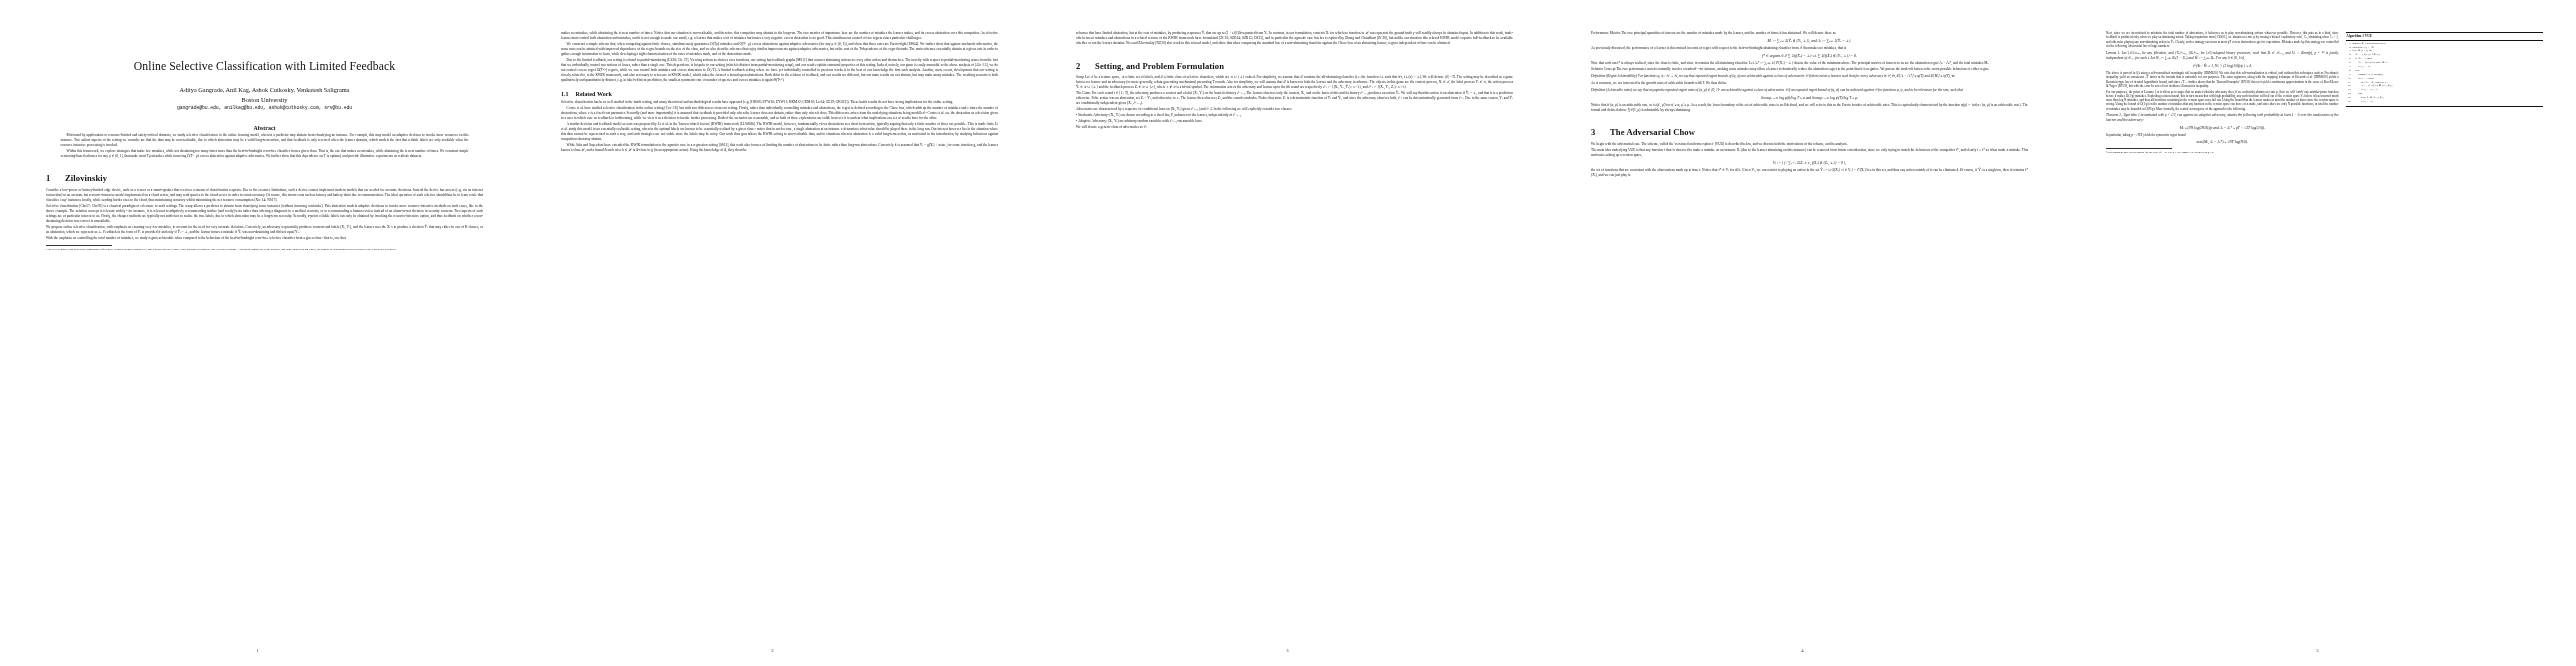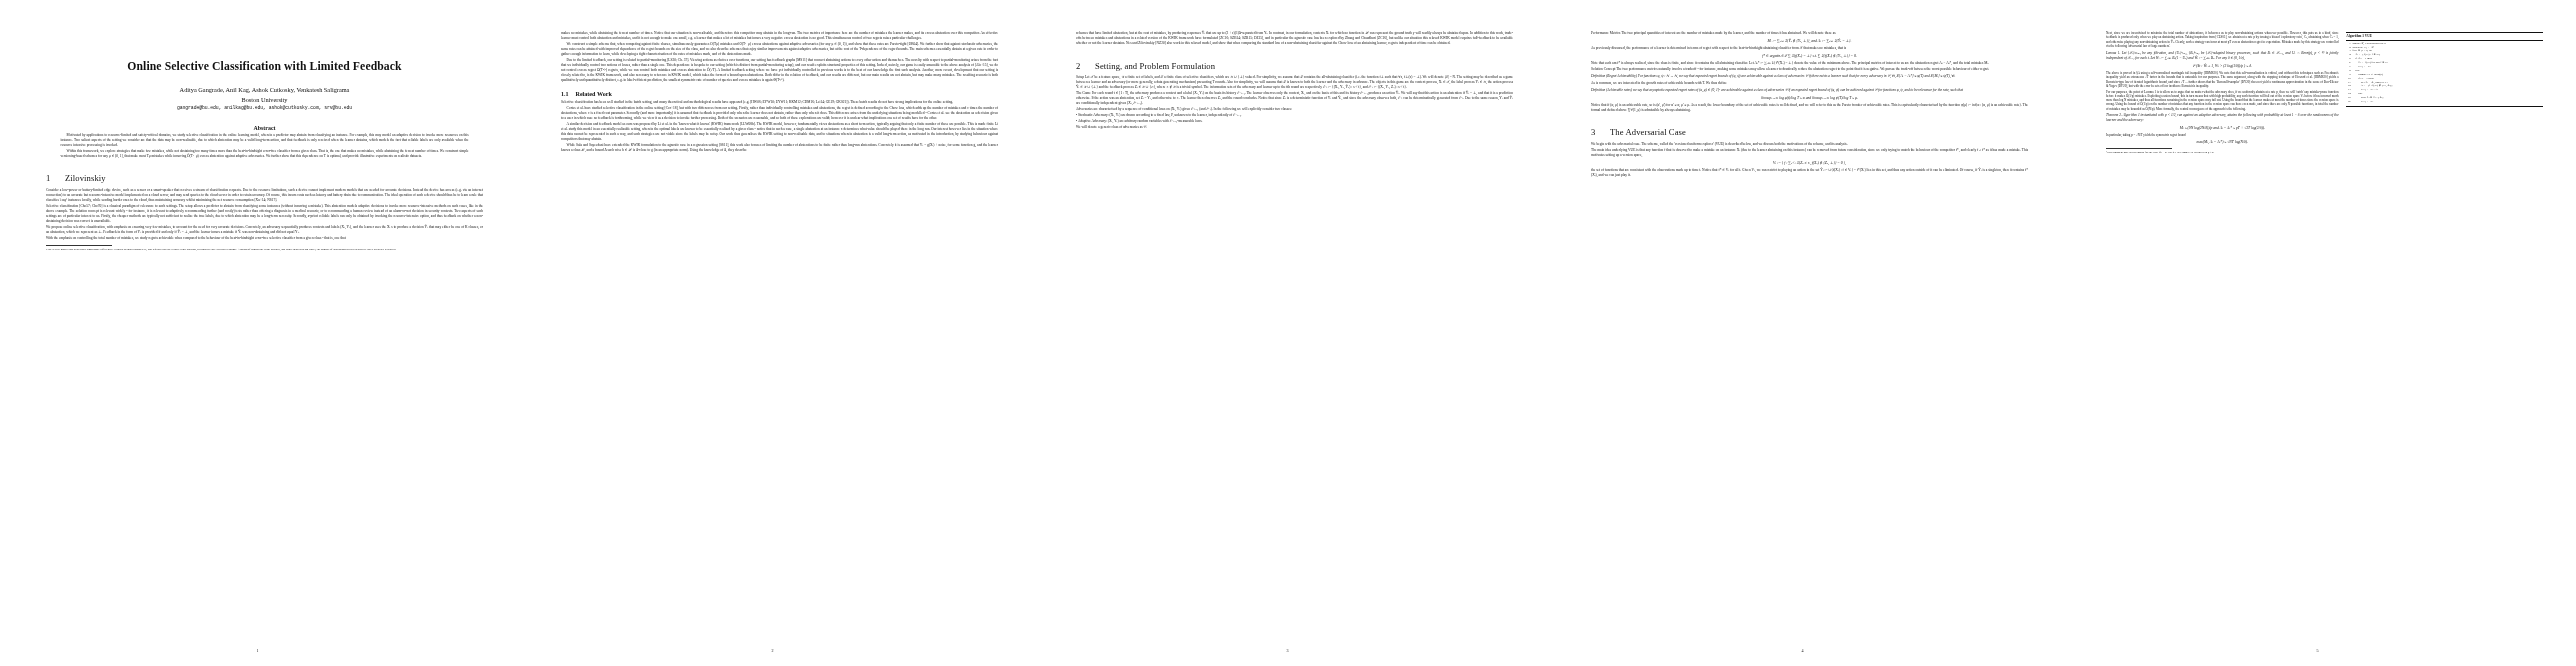--- a/index.html
+++ b/index.html
@@ -20,21 +20,21 @@
   }
   .page-inner{
     position:absolute;
     left:46px;right:32px;top:31px;bottom:29px;
   }
   .title{
     text-align:center;
     font-size:11.7px;
     line-height:1.25;
     margin:29px 0 0 0;
-    font-weight:700;
+    font-weight:400;
     letter-spacing:0.1px;
   }
   .authors{
     text-align:center;
     font-size:6.3px;
     margin-top:11.7px;
     line-height:1.35;
   }
   .affil{text-align:center;font-size:6.3px;margin-top:1.1px;}
   .emails{
@@ -55,21 +55,21 @@
     margin:0 14.5px;
     font-size:3.5px;
     line-height:1.42;
     text-align:justify;
     text-indent:6.1px;
     hyphens:auto;
   }
   .abstract p{margin:0 0 0.6px 0;text-indent:6.1px;}
   h2.sec{
     font-size:8.6px;
-    font-weight:normal;
+    font-weight:bold;
     margin:14.5px 0 4.4px 0;
     letter-spacing:0.1px;
   }
   h2.sec .num{display:inline-block;min-width:19px;}
   h3.sub{
     font-size:6.1px;
     font-weight:bold;
     margin:7.8px 0 2.8px 0;
   }
   h3.sub .num{display:inline-block;min-width:14.5px;}
@@ -204,21 +204,21 @@
       <span class="eq">f* ∈ argminₓ∈ℱ ∑ 𝟙{f(Xₛ) = ⊥}   s.t.   ∑ 𝟙{f(Xₛ) ∉ {Yₛ, ⊥}} = 0.</span>
       <p class="body">Note that each am f* is always realised, since the class is finite, and since it contains the all abstaining classifier. Let Aₜ* := ∑ₛ≤ₜ 𝟙{f*(Xₛ) = ⊥} denote the value of the minimum above. The principal metrics of interest to us are the abstention regret Aₜ − Aₜ*, and the total mistakes Mₜ.</p>
       <p class="body">Solution Concept The two performance metrics naturally involve a tradeoff - for instance, making some mistakes may allow a learner to drastically reduce the abstention regret to the point that it is negative. We pursue the trade-off between the worst possible behaviour of either regret.</p>
       <p class="thm">Definition (Regret Achievability) For functions φ, ψ : ℕ → ℕ, we say that expected regret bounds of (φ, ψ) are achievable against a class of adversaries 𝒞 if there exists a learner such that for every adversary in 𝒞, ∀t, 𝐸[Aₜ − Aₜ*] ≤ φ(T) and 𝐸[Mₜ] ≤ ψ(T), ∀t.</p>
       <p class="body">As is common, we are interested in the growth rates of achievable bounds with T. We thus define</p>
       <p class="thm">Definition (Achievable rates) we say that asymptotic expected regret rates of (α, μ) ∈ [0, 1]² are achievable against a class of adversaries 𝒞 if an expected regret bound of (φ, ψ) can be achieved against 𝒞 for functions φ, ψ, and to be relevance for the rate, such that</p>
       <span class="eq">limsupₜ→∞ log φ(t)/log T ≤ α   and   limsupₜ→∞ log ψ(T)/log T ≤ μ.</span>
       <p class="body">Notice that if (α, μ) is an achievable rate, so is (α', μ') for α' ≥ α, μ' ≥ μ. As a result, the lower boundary of the set of achievable rates is well defined, and we will refer to this as the Pareto frontier of achievable rates. This is equivalently characterised by the function φ(μ) := inf{α : (α, μ) is an achievable rate}. The formal and defined above Ɣ𝒞(1, μ) is admissible by always abstaining.</p>
 
       <h2 class="sec">
-        <span class="num">3</span><span>The Adversarial Case</span>
+        <span class="num">3</span><span>The Adversarial Chow</span>
       </h2>
       <p class="body">We begin with the adversarial case. The scheme, called the 'versioned uniform explorer' (VUE) is described below, and we discuss both the motivations of the scheme, and its analysis.</p>
       <p class="body">The main idea underlying VUE is that any function f that is observed to make a mistake on an instance Xₜ (due to the learner abstaining on this instance) can be removed from future consideration, since we only trying to match the behaviour of the competitor f*, and clearly f ≠ f* as it has made a mistake. This motivates setting up a version space,</p>
       <span class="eq">Vₜ := { f : ∑ₛ&lt;ₜ 𝟙{Zₛ ≠ ∗, f(Xₛ) ∉ {Zₛ, ⊥}} = 0 },</span>
       <p class="body">the set of functions that are consistent with the observations made up to time t. Notice that f* ∈ Vₜ for all t. Given Vₜ, we can restrict to playing an action in the set Ŷₜ := ∪{f(Xₜ) : f ∈ Vₜ} − f*(Xₜ) lies in this set, and thus any action outside of it can be eliminated. Of course, if Ŷₜ is a singleton, then it contains f*(Xₜ), and we can just play it.</p>
     </div>
     <div class="pagenum">4</div>
   </div>
 
   <div class="page">

